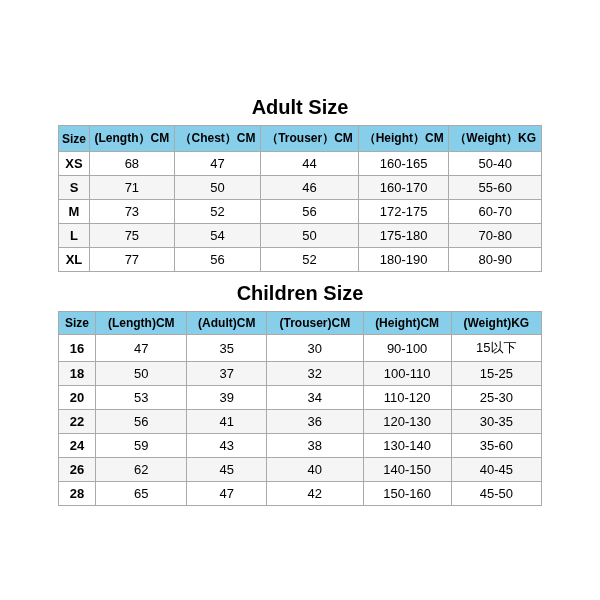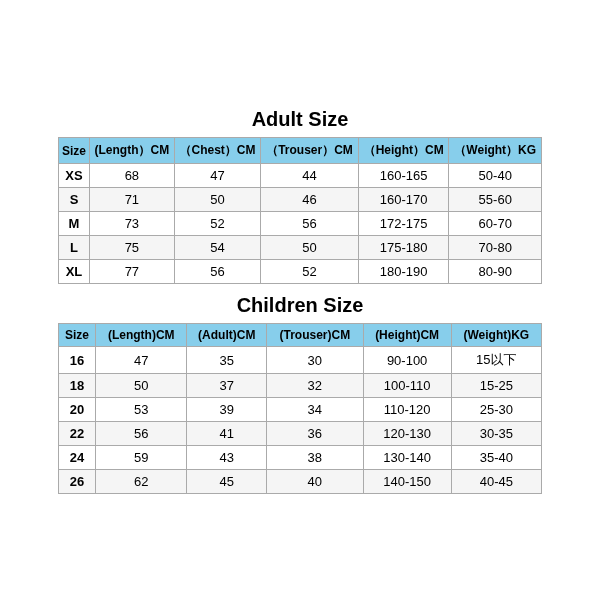--- a/index.html
+++ b/index.html
@@ -153,25 +153,33 @@
           <td>36</td>
           <td>120-130</td>
           <td>30-35</td>
         </tr>
         <tr>
           <td>24</td>
           <td>59</td>
           <td>43</td>
           <td>38</td>
           <td>130-140</td>
-          <td>35-40</td>
+          <td>35-60</td>
         </tr>
         <tr>
           <td>26</td>
           <td>62</td>
           <td>45</td>
           <td>40</td>
           <td>140-150</td>
           <td>40-45</td>
         </tr>
+        <tr>
+          <td>28</td>
+          <td>65</td>
+          <td>47</td>
+          <td>42</td>
+          <td>150-160</td>
+          <td>45-50</td>
+        </tr>
       </tbody>
   </table>
 </div>
 
 </body></html>

